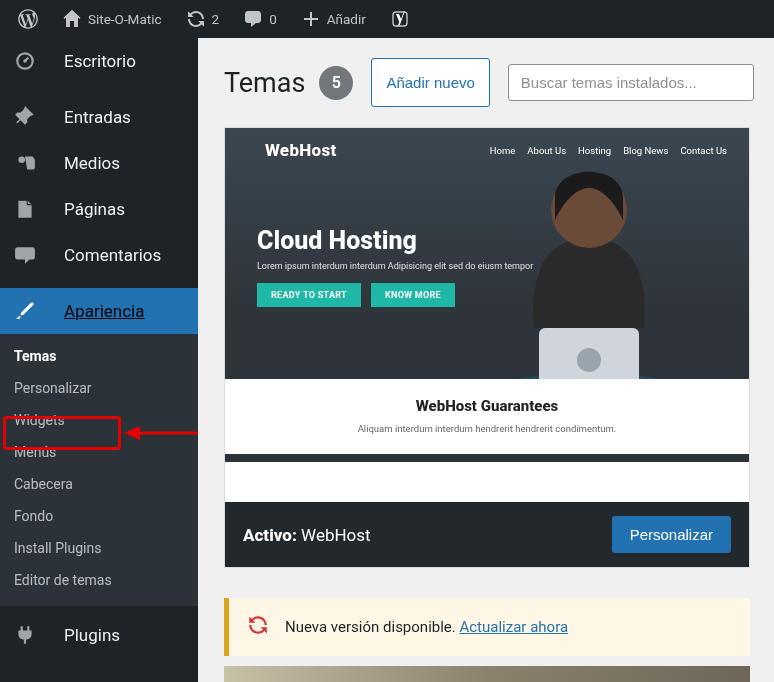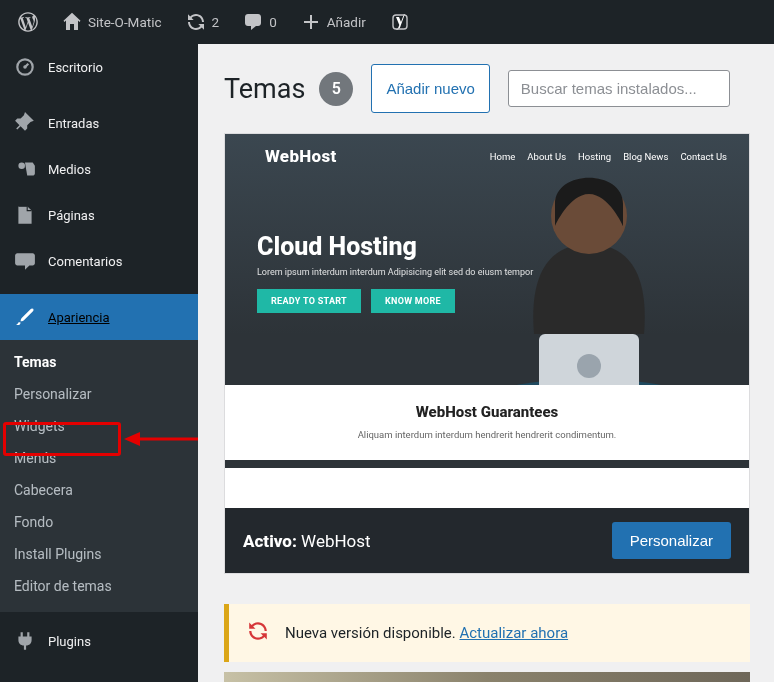--- a/index.html
+++ b/index.html
@@ -5,21 +5,21 @@
   * { box-sizing: border-box; margin: 0; padding: 0; }
   body {
     font-family: -apple-system, BlinkMacSystemFont, "Segoe UI", Roboto, sans-serif;
     font-size: 14px;
     background: #f1f1f1;
     width: 774px;
     height: 682px;
     overflow: hidden;
   }
   .adminbar {
-    height: 44px;
+    height: 38px;
     background: #1d2327;
     color: #c3c4c7;
     display: flex;
     align-items: center;
     padding: 0 8px;
     gap: 4px;
     font-size: 13.5px;
   }
   .adminbar .ab-item {
     display: flex;
@@ -38,22 +38,22 @@
     width: 198px;
     background: #1d2327;
     color: #fff;
     flex-shrink: 0;
     overflow-y: auto;
   }
   .menu-item {
     display: flex;
     align-items: center;
     padding: 12px 14px;
-    gap: 12px;
-    font-size: 13px;
+    gap: 28px;
+    font-size: 17px;
     color: #f0f0f1;
     cursor: pointer;
   }
   .menu-item .icon { width: 22px; height: 22px; display:inline-flex; align-items:center; justify-content:center; }
   .menu-item .icon svg { width: 22px; height: 22px; fill: #a0a5aa; }
   .menu-item.current {
     background: #2271b1;
     color: #000000;
     position: relative;
     text-decoration: underline;
@@ -131,21 +131,21 @@
     border-radius: 3px;
     font-size: 15px;
     cursor: pointer;
   }
   .search-input {
     border: 1px solid #8c8f94;
     border-radius: 3px;
     padding: 9px 12px;
     font-size: 15px;
     color: #50575e;
-    width: 222px;
+    width: 246px;
   }
   .search-input::placeholder { color: #8c8f94; }
 
   .theme-card {
     width: 526px;
     border: 1px solid #dcdcde;
     background: #fff;
     overflow: hidden;
     margin-bottom: 30px;
   }

